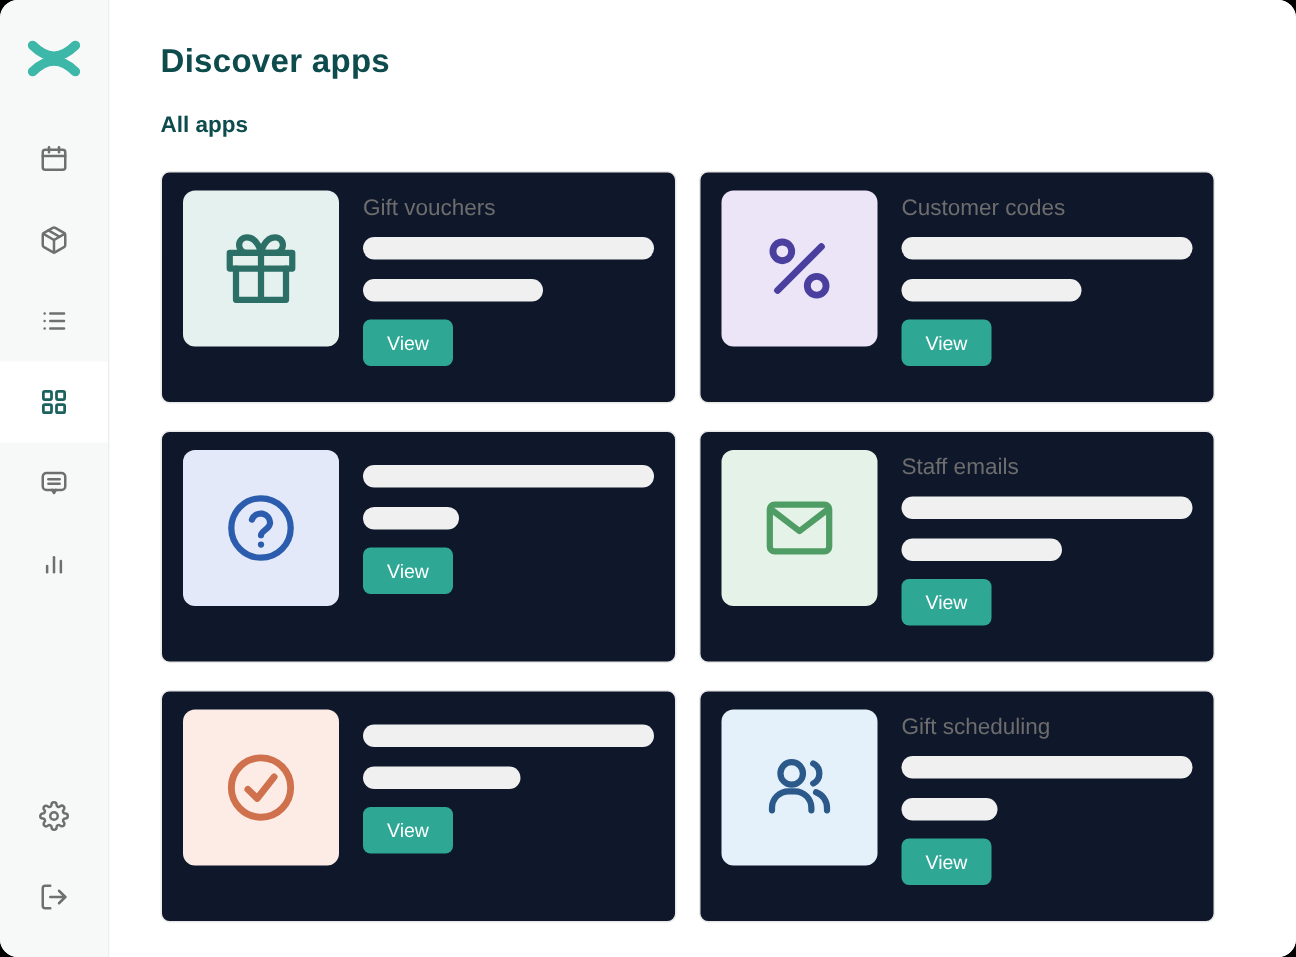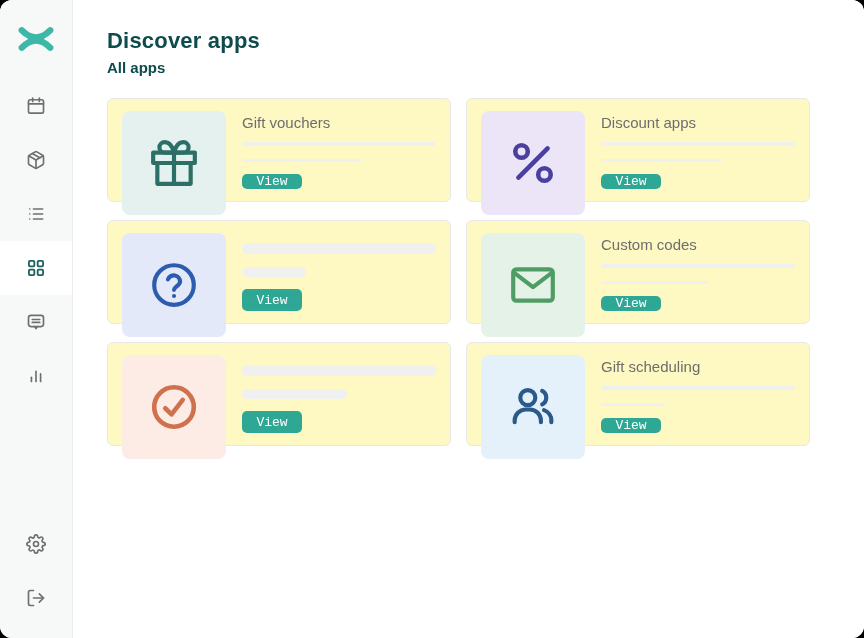--- a/index.html
+++ b/index.html
@@ -19,32 +19,32 @@
   .logo-wrap{height:34px;margin-top:22px;display:flex;align-items:center;justify-content:center;color:var(--logo-teal);cursor:pointer;}
   .side-nav{margin-top:23px;display:flex;flex-direction:column;}
   .side-item{height:54px;display:flex;align-items:center;justify-content:center;color:var(--icon-gray);cursor:pointer;}
   .side-item.active{background:#fff;color:var(--sidebar-active-icon);}
   .side-bottom{margin-top:auto;margin-bottom:13px;display:flex;flex-direction:column;}
   .side-item svg{display:block;}
 
   
   .main{flex:1;padding:30px 0 0 34px;background:#fff;}
   .page-title{font-size:22px;font-weight:700;color:var(--heading-teal);line-height:1;letter-spacing:.2px;}
-  .section-label{font-size:15px;font-weight:700;color:var(--heading-teal);margin-top:8px;line-height:1;}
+  .section-label{font-size:15px;font-weight:700;color:var(--heading-teal);margin-top:24px;line-height:1;}
 
   .grid{margin-top:23px;display:grid;grid-template-columns:344px 344px;gap:18px 15px;}
-  .card{height:104px;border:1px solid #e8e8e8;border-radius:6px;background:#fef9c3;padding:12px 14px 12px 14px;display:flex;gap:16px;}
+  .card{height:155px;border:1px solid #e8e8e8;border-radius:6px;background:#0f172a;padding:12px 14px 12px 14px;display:flex;gap:16px;}
   .tile{width:104px;height:104px;border-radius:8px;flex:0 0 104px;display:flex;align-items:center;justify-content:center;}
   .tile svg{display:block;}
   .card-body{flex:1;min-width:0;display:flex;flex-direction:column;align-items:flex-start;}
   .card-title{font-size:15px;color:#6d6d6d;line-height:19px;margin-top:2px;}
   .skel{height:15px;border-radius:8px;background:#f0f0f1;}
   .skel-1{margin-top:10px;}
   .skel-2{margin-top:13px;}
-  .view-btn{margin-top:12px;min-width:60px;height:31px;padding:0 14px;background:var(--accent-teal);color:#fff;border:none;border-radius:5px;font-size:13px;font-family:Liberation Mono, monospace;cursor:pointer;}
+  .view-btn{margin-top:12px;min-width:60px;height:31px;padding:0 14px;background:var(--accent-teal);color:#fff;border:none;border-radius:5px;font-size:13px;font-family:Liberation Sans, sans-serif;cursor:pointer;}
 </style>
 </head>
 <body>
 
 <div class="window">
 
   <aside class="sidebar">
     <div class="logo-wrap">
       <svg width="38" height="28" viewBox="0 0 48 34" fill="none" stroke="currentColor" stroke-width="8" stroke-linecap="round">
         <path d="M6 6 Q24 24 42 6"></path>
@@ -167,21 +167,21 @@
         <div class="tile" style="background: rgb(235, 229, 247); color: rgb(74, 63, 159);">
           <span>
             <svg width="50" height="50" viewBox="0 0 24 24" fill="none" stroke="currentColor" stroke-width="2.2" stroke-linecap="round">
               <line x1="19" y1="5" x2="5" y2="19"></line>
               <circle cx="6.5" cy="6.5" r="3"></circle>
               <circle cx="17.5" cy="17.5" r="3"></circle>
             </svg>
           </span>
         </div>
         <div class="card-body">
-          <div class="card-title">Discount apps</div>
+          <div class="card-title">Customer codes</div>
           <div class="skel skel-1" style="width: 100%;"></div>
           <div class="skel skel-2" style="width: 62%;"></div>
           <button class="view-btn">View</button>
         </div>
       </div>
 
       <div class="card">
         <div class="tile" style="background: rgb(227, 233, 249); color: rgb(43, 92, 174);">
           <span>
             <svg width="50" height="50" viewBox="0 0 24 24" fill="none" stroke="currentColor" stroke-width="2" stroke-linecap="round" stroke-linejoin="round">
@@ -201,21 +201,21 @@
       <div class="card">
         <div class="tile" style="background: rgb(228, 242, 232); color: rgb(79, 157, 100);">
           <span>
             <svg width="50" height="50" viewBox="0 0 24 24" fill="none" stroke="currentColor" stroke-width="2" stroke-linecap="round" stroke-linejoin="round">
               <rect x="2.5" y="4.5" width="19" height="15" rx="1.5"></rect>
               <polyline points="3.5 6.5 12 13 20.5 6.5"></polyline>
             </svg>
           </span>
         </div>
         <div class="card-body">
-          <div class="card-title">Custom codes</div>
+          <div class="card-title">Staff emails</div>
           <div class="skel skel-1" style="width: 100%;"></div>
           <div class="skel skel-2" style="width: 55%;"></div>
           <button class="view-btn">View</button>
         </div>
       </div>
 
       <div class="card">
         <div class="tile" style="background: rgb(252, 236, 229); color: rgb(208, 113, 78);">
           <span>
             <svg width="50" height="50" viewBox="0 0 24 24" fill="none" stroke="currentColor" stroke-width="2.2" stroke-linecap="round" stroke-linejoin="round">

